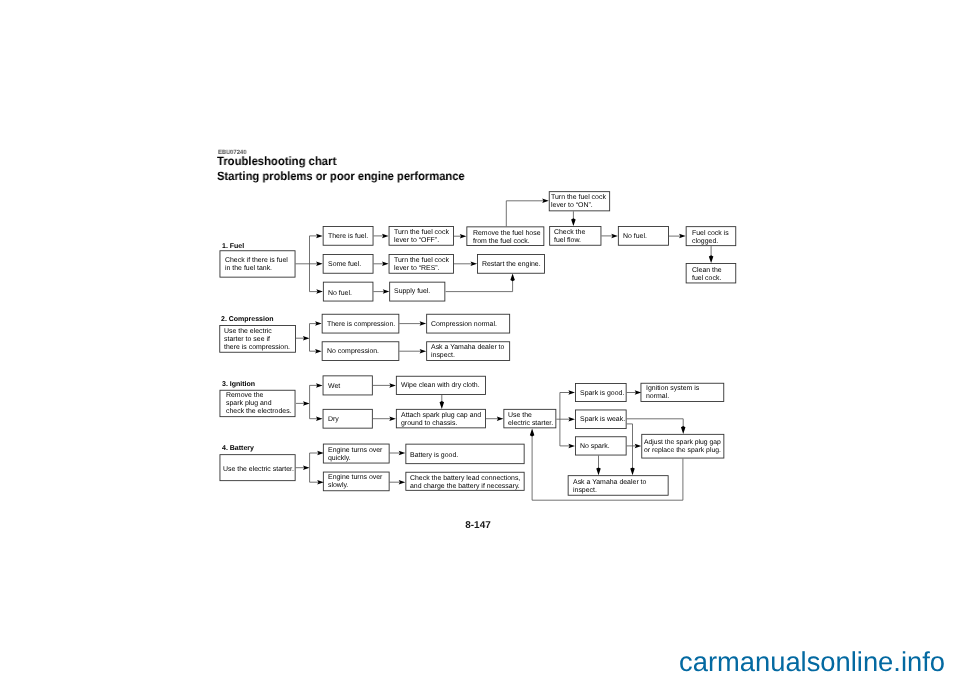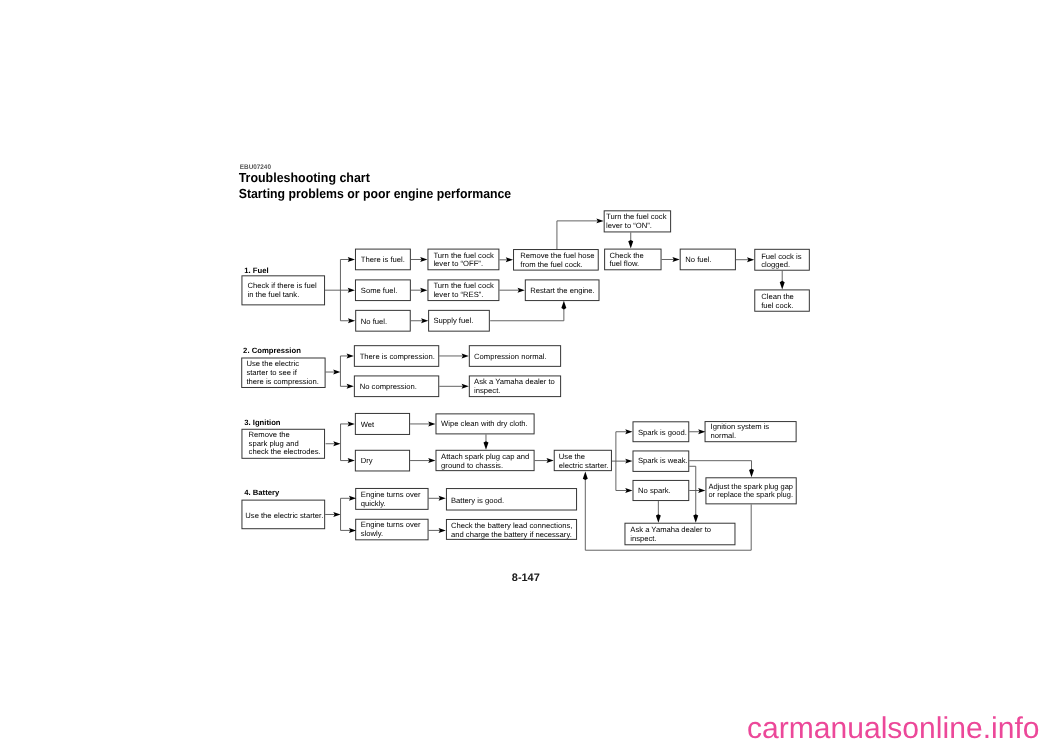--- a/index.html
+++ b/index.html
@@ -28,21 +28,21 @@
     position:absolute; left:217.2px; top:168.8px;
     font-size:12px; font-weight:700; color:#000; white-space:nowrap;
     transform:scaleX(0.931); transform-origin:0 0; will-change:transform;
   }
   .page-num {
     position:absolute; left:-2.3px; top:519.6px; width:960px; text-align:center;
     font-size:9.95px; font-weight:700; color:#1a1a1a; will-change:transform;
   }
   .watermark {
     position:absolute; left:678.9px; top:645.7px;
-    font-size:27.35px; color:#ec4899; white-space:nowrap; will-change:transform;
+    font-size:27.35px; color:#0369a1; white-space:nowrap; will-change:transform;
   }
 
   .chart { position:absolute; left:0; top:0; width:960px; height:678px; }
 
   .grp-label {
     position:absolute; font-size:7px; font-weight:700; color:#000; white-space:nowrap;
     will-change:transform;
   }
 
   .box {

